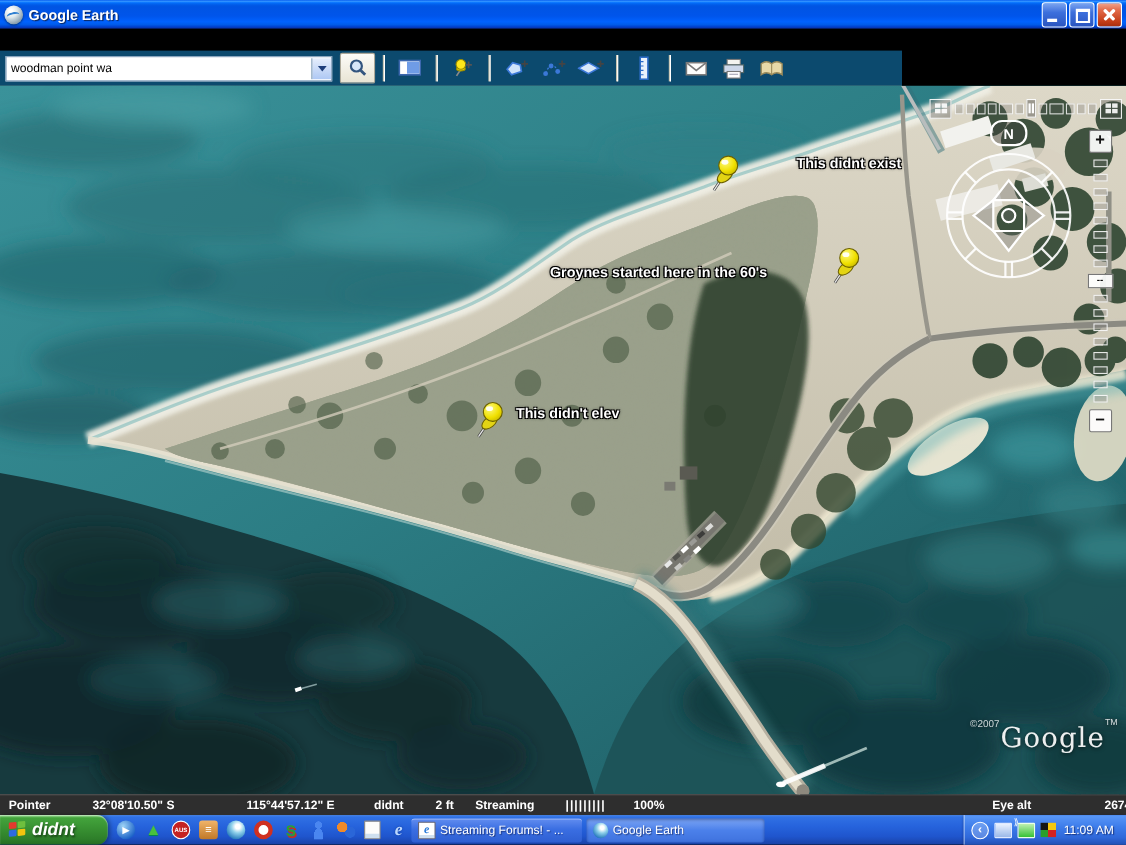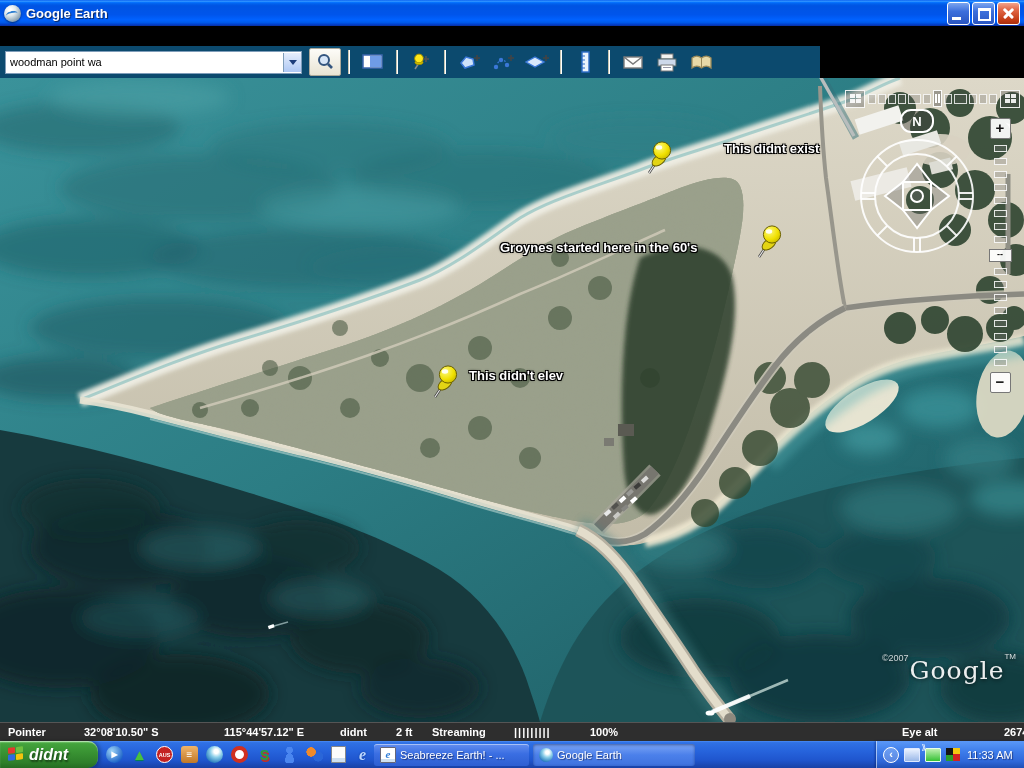--- a/index.html
+++ b/index.html
@@ -580,21 +580,21 @@
   </div>
 
   <div class="statusbar">
     <span style="left:8px">Pointer</span>
     <span style="left:84px">32°08'10.50" S</span>
     <span style="left:224px">115°44'57.12" E</span>
     <span style="left:340px">didnt</span>
     <span style="left:396px">2 ft</span>
     <span style="left:432px">Streaming</span>
     <span style="left:514px;letter-spacing:1px">|||||||||</span>
-    <span style="left:590px">100%</span>
+    <span style="left:576px">100%</span>
     <span style="left:902px">Eye alt</span>
     <span style="left:1004px">2674 ft</span>
   </div>
 
   <div class="taskbar">
     <div class="startbtn">
       <span class="flag">
         <b class="f1"></b>
           <b class="f2"></b>
           <b class="f3"></b>
@@ -612,29 +612,29 @@
       <span class="ql redring" data-glyph=""></span>
       <span class="ql sapp" data-glyph="S"></span>
       <span class="ql person" data-glyph=""></span>
       <span class="ql msn" data-glyph=""></span>
       <span class="ql page" data-glyph=""></span>
       <span class="ql ie" data-glyph="e"></span>
     </div>
 
     <div class="taskbtn" style="left:374px;width:155px">
       <span class="ticon iepage">e</span>
-      <span class="tlabel">Seabreeze Earth! - ...</span>
+      <span class="tlabel">Streaming Forums! - ...</span>
     </div>
     <div class="taskbtn active" style="left:533px;width:162px">
       <span class="ticon geglobe"></span>
       <span class="tlabel">Google Earth</span>
     </div>
 
     <div class="tray">
       <span class="chev">‹</span>
       <span class="tico waves"></span>
       <span class="tico greenpc"></span>
       <span class="tgrid"></span>
-      <span class="clock">11:33 AM</span>
+      <span class="clock">11:09 AM</span>
     </div>
   </div>
 
 </div>
 
 </body></html>

